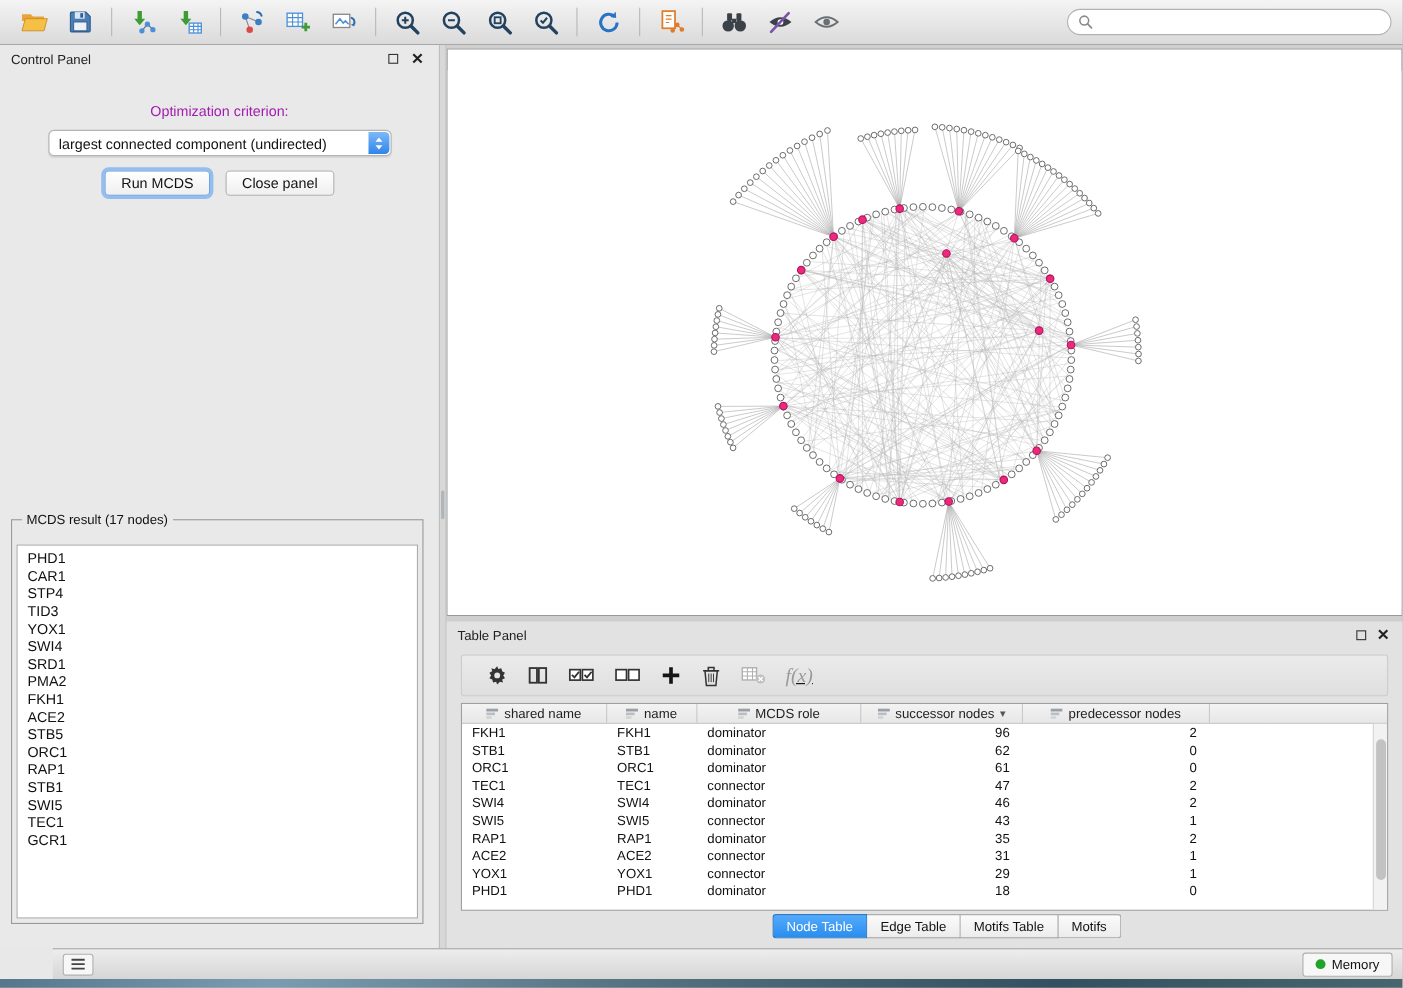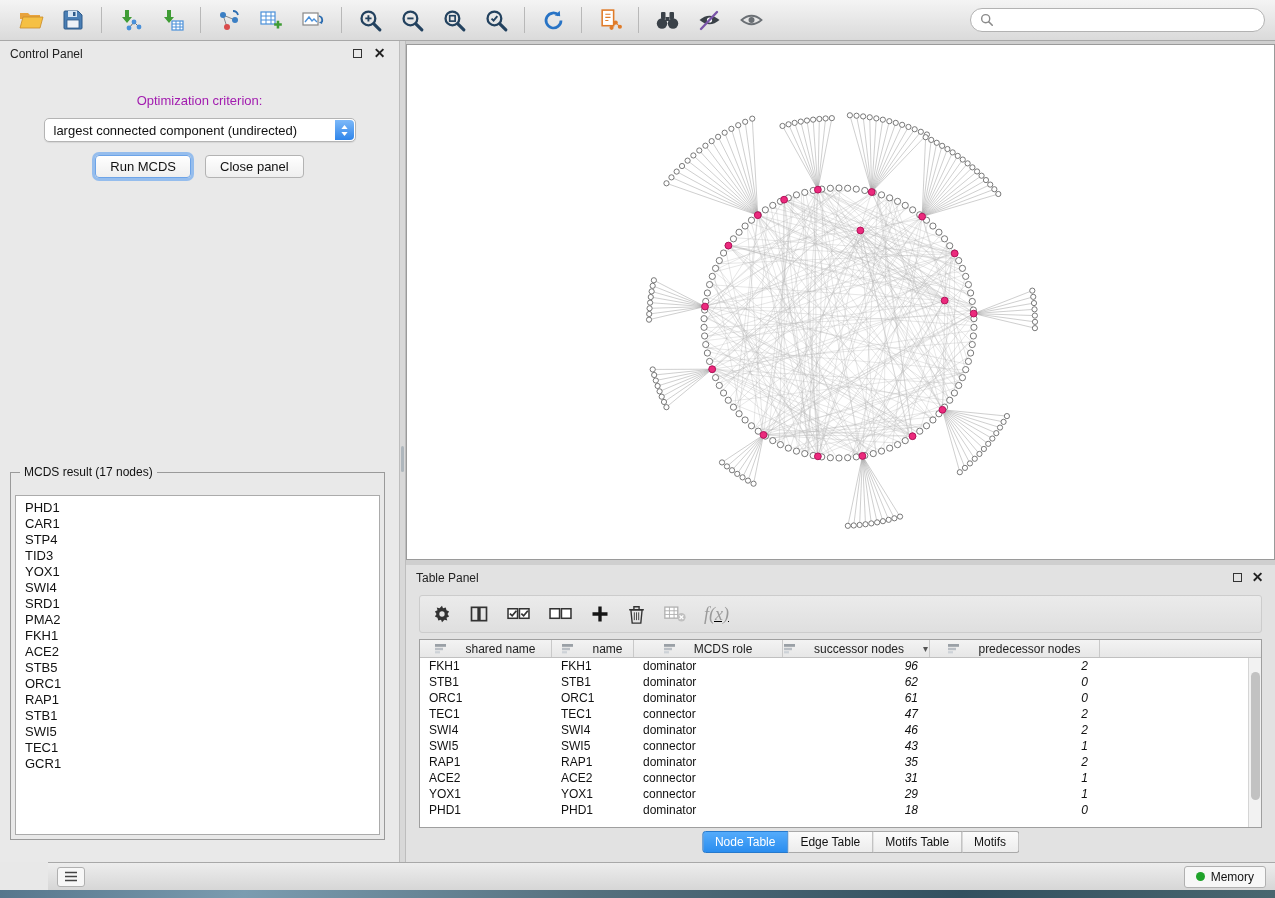--- a/index.html
+++ b/index.html
@@ -46,30 +46,30 @@
   .net-titlebar { height:19px; background:linear-gradient(#f1f1f1,#d8d8d8); border-bottom:1px solid #b1b1b1; position:relative; display:flex; align-items:center; }
   .net-title { position:absolute; left:0; right:0; text-align:center; font-size:13px; color:#1d1d1d; }
   .tl { width:12px; height:12px; border-radius:50%; margin-left:10px; z-index:2; }
   .tl.red { background:#ff5f57; border:1px solid #de3a33; margin-left:8px; }
   .tl.yellow { background:#febc2e; border:1px solid #d89c1d; }
   .tl.green { background:#28c840; border:1px solid #1a9e2e; }
   .net-canvas { position:absolute; left:0; right:0; top:19px; bottom:0; background:#fff; overflow:hidden; }
 
   
   .table-panel { position:absolute; left:0; top:524px; right:0; bottom:0; background:#e2e2e2; }
-  .tp-toolbar { position:absolute; left:13px; right:13px; top:30px; height:38px; display:flex; align-items:center; gap:17px; padding-left:12px; background:linear-gradient(#ebebeb,#dfdfdf); border:1px solid #cccccc; border-radius:3px;text-decoration:underline; }
+  .tp-toolbar { position:absolute; left:13px; right:13px; top:30px; height:38px; display:flex; align-items:center; gap:17px; padding-left:22px; background:linear-gradient(#ebebeb,#dfdfdf); border:1px solid #cccccc; border-radius:3px;text-decoration:underline; }
   .ticon { display:flex; align-items:center; justify-content:center; border:none; background:transparent; padding:0; }
   .fx { font-family:"Liberation Serif",serif; font-style:italic; font-size:18px; color:#9a9a9a; }
   .table-wrap { position:absolute; left:13px; right:13px; top:74px; bottom:34px; background:#fff; border:1px solid #9f9f9f; overflow:hidden; }
   .thead { display:flex; height:18px; background:linear-gradient(#f3f3f3,#e7e7e7); border-bottom:1px solid #c0c0c0; }
-  .th { display:flex; align-items:center; justify-content:center; gap:19px; font-size:12px; color:#222; border-right:1px solid #c9c9c9; height:100%; }
+  .th { display:flex; align-items:center; justify-content:center; gap:5px; font-size:12px; color:#222; border-right:1px solid #c9c9c9; height:100%; }
   .caret { font-size:10px; color:#555; }
   .tr { display:flex; height:16px; }
   .td { font-size:12px; line-height:16px; padding-left:9px; color:#111; overflow:hidden; white-space:nowrap; }
-  .td.num { text-align:right; padding-right:12px; padding-left:0;font-style:italic; }
+  .td.num { text-align:right; padding-right:12px; padding-left:0; }
   .vscroll { position:absolute; top:18px; right:0; width:13px; bottom:0; background:#f2f2f2; border-left:1px solid #d5d5d5; }
   .vthumb { position:absolute; top:14px; left:2px; width:9px; height:128px; background:#c2c2c2; border-radius:5px; }
   .tp-tabs { position:absolute; bottom:9px; left:50%; transform:translateX(-50%); display:flex; }
   .tp-tab { font-size:12px; padding:3px 12px; border:1px solid #a9a9a9; border-left:none; background:linear-gradient(#fbfbfb,#ececec); color:#111; }
   .tp-tab:first-child { border-left:1px solid #a9a9a9; border-radius:3px 0 0 3px; }
   .tp-tab:last-child { border-radius:0 3px 3px 0; }
   .tp-tab.sel { background:linear-gradient(#54abfb,#2a8def); color:#fff; border-color:#2679cc;margin-left:40px; }
 
   
   .statusbar { position:absolute; left:0; right:0; bottom:0; height:28px; background:linear-gradient(#ededed,#d6d6d6); border-top:1px solid #a8a8a8; display:flex; align-items:center; padding:0 9px;margin-left:48px; }

